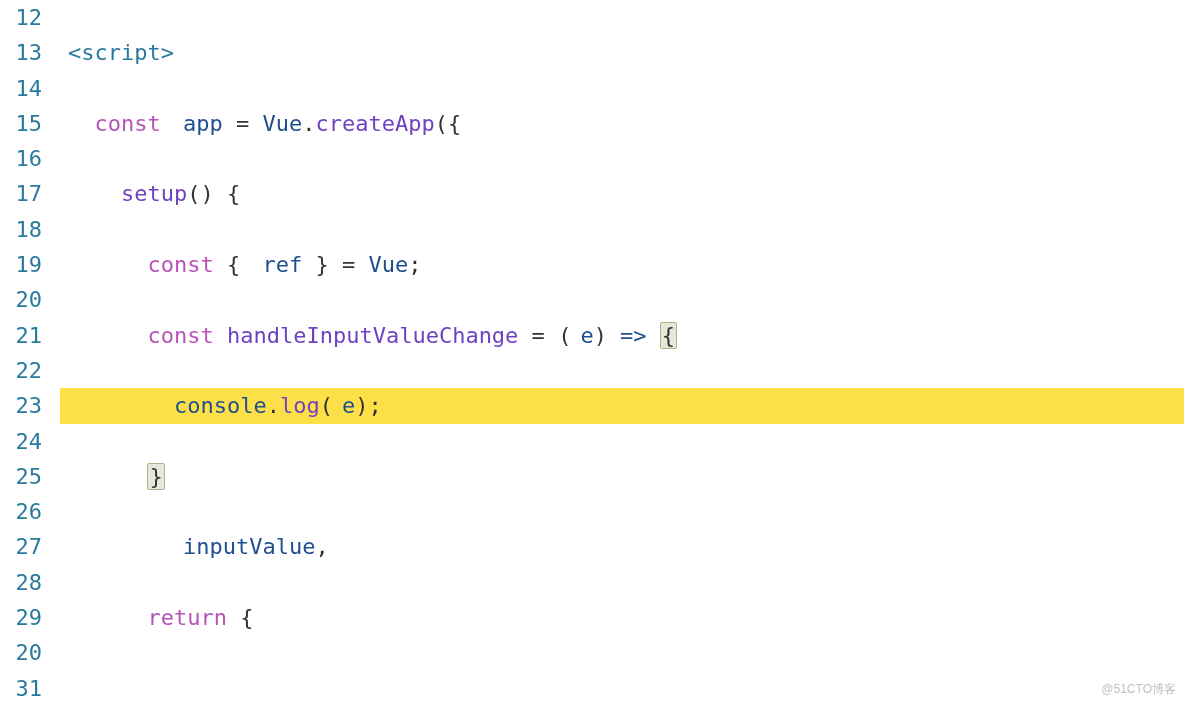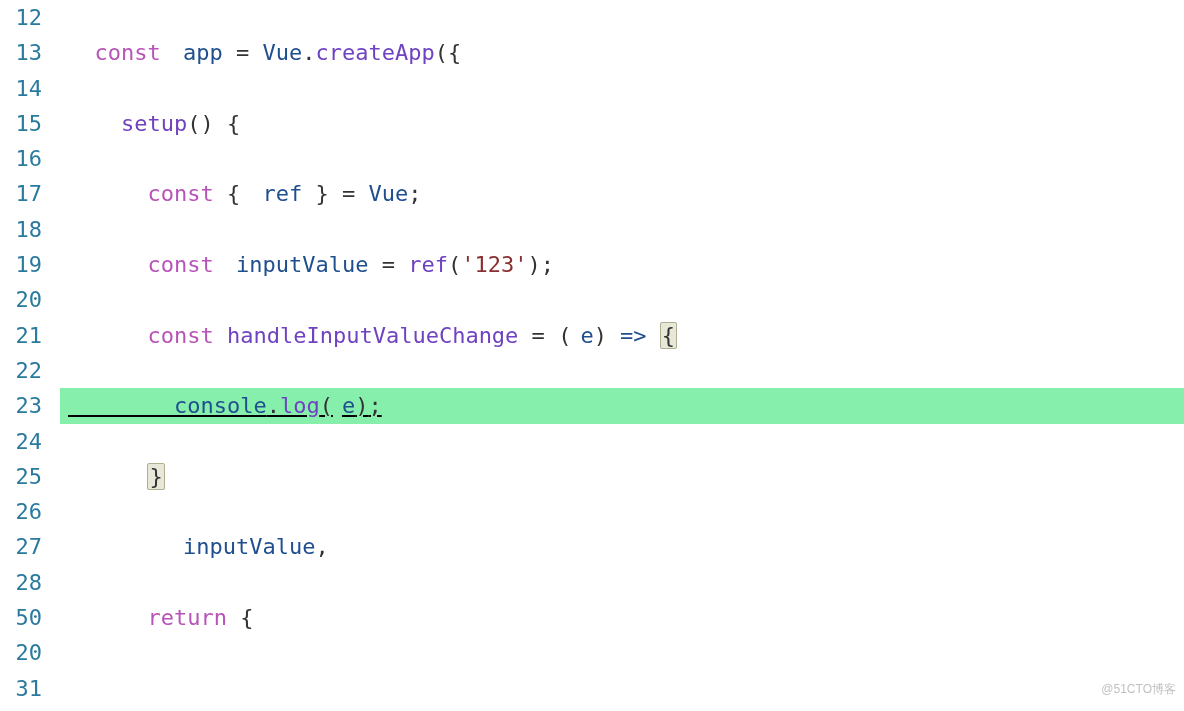--- a/index.html
+++ b/index.html
@@ -32,22 +32,21 @@
       flex: 1;
       white-space: pre;
       position: relative;
     }
     .line {
       display: block;
       padding-left: 8px;
       position: relative;
     }
     .line.hl {
-      background: #86efac;
-      text-decoration: underline;
+      background: #fde047;
     }
     .tag { color: #2a7a9e; }
     .kw { color: #b854b8; }
     .kw2 { color: #b854b8; }
     .fn { color: #6f42c1; }
     .var { color: #1f4f8f; margin-left: 9px; }
     .punct { color: #333333; }
     .op { color: #333333; }
     .op-blue { color: #1f4f8f; }
     .str { color: #8a2f2f; }
@@ -81,30 +80,30 @@
   <span class="ln">19</span>
   <span class="ln">20</span>
   <span class="ln">21</span>
   <span class="ln">22</span>
   <span class="ln">23</span>
   <span class="ln">24</span>
   <span class="ln">25</span>
   <span class="ln">26</span>
   <span class="ln">27</span>
   <span class="ln">28</span>
-  <span class="ln">50</span>
+  <span class="ln">29</span>
   <span class="ln">20</span>
   <span class="ln">31</span>
 </div>
 
 <div class="code">
+<span class="line"><span class="tag">&lt;script&gt;</span></span>
 <span class="line">  <span class="kw">const</span> <span class="var">app</span><span class="op"> = </span><span class="obj">Vue</span><span class="punct">.</span><span class="fn">createApp</span><span class="punct">(</span><span class="punct">{</span></span>
 <span class="line">    <span class="fn">setup</span><span class="punct">()</span> <span class="punct">{</span></span>
 <span class="line">      <span class="kw">const</span> <span class="punct">{</span> <span class="var">ref</span> <span class="punct">}</span><span class="op"> = </span><span class="obj">Vue</span><span class="punct">;</span></span>
-<span class="line">      <span class="kw">const</span> <span class="var">inputValue</span><span class="op"> = </span><span class="fn">ref</span><span class="punct">(</span><span class="str">'123'</span><span class="punct">)</span><span class="punct">;</span></span>
 <span class="line">      <span class="kw">const</span> <span class="fn">handleInputValueChange</span><span class="op"> = </span><span class="punct">(</span><span class="var">e</span><span class="punct">)</span><span class="op-blue"> =&gt; </span><span class="punct bracket-hl">{</span></span>
 <span class="line hl">        <span class="obj">console</span><span class="punct">.</span><span class="fn">log</span><span class="punct">(</span><span class="var">e</span><span class="punct">)</span><span class="punct">;</span></span>
 <span class="line">      <span class="punct bracket-hl">}</span></span>
 <span class="line">        <span class="var">inputValue</span><span class="punct">,</span></span>
 <span class="line">      <span class="kw2">return</span> <span class="punct">{</span></span>
 
 
 
 
 

